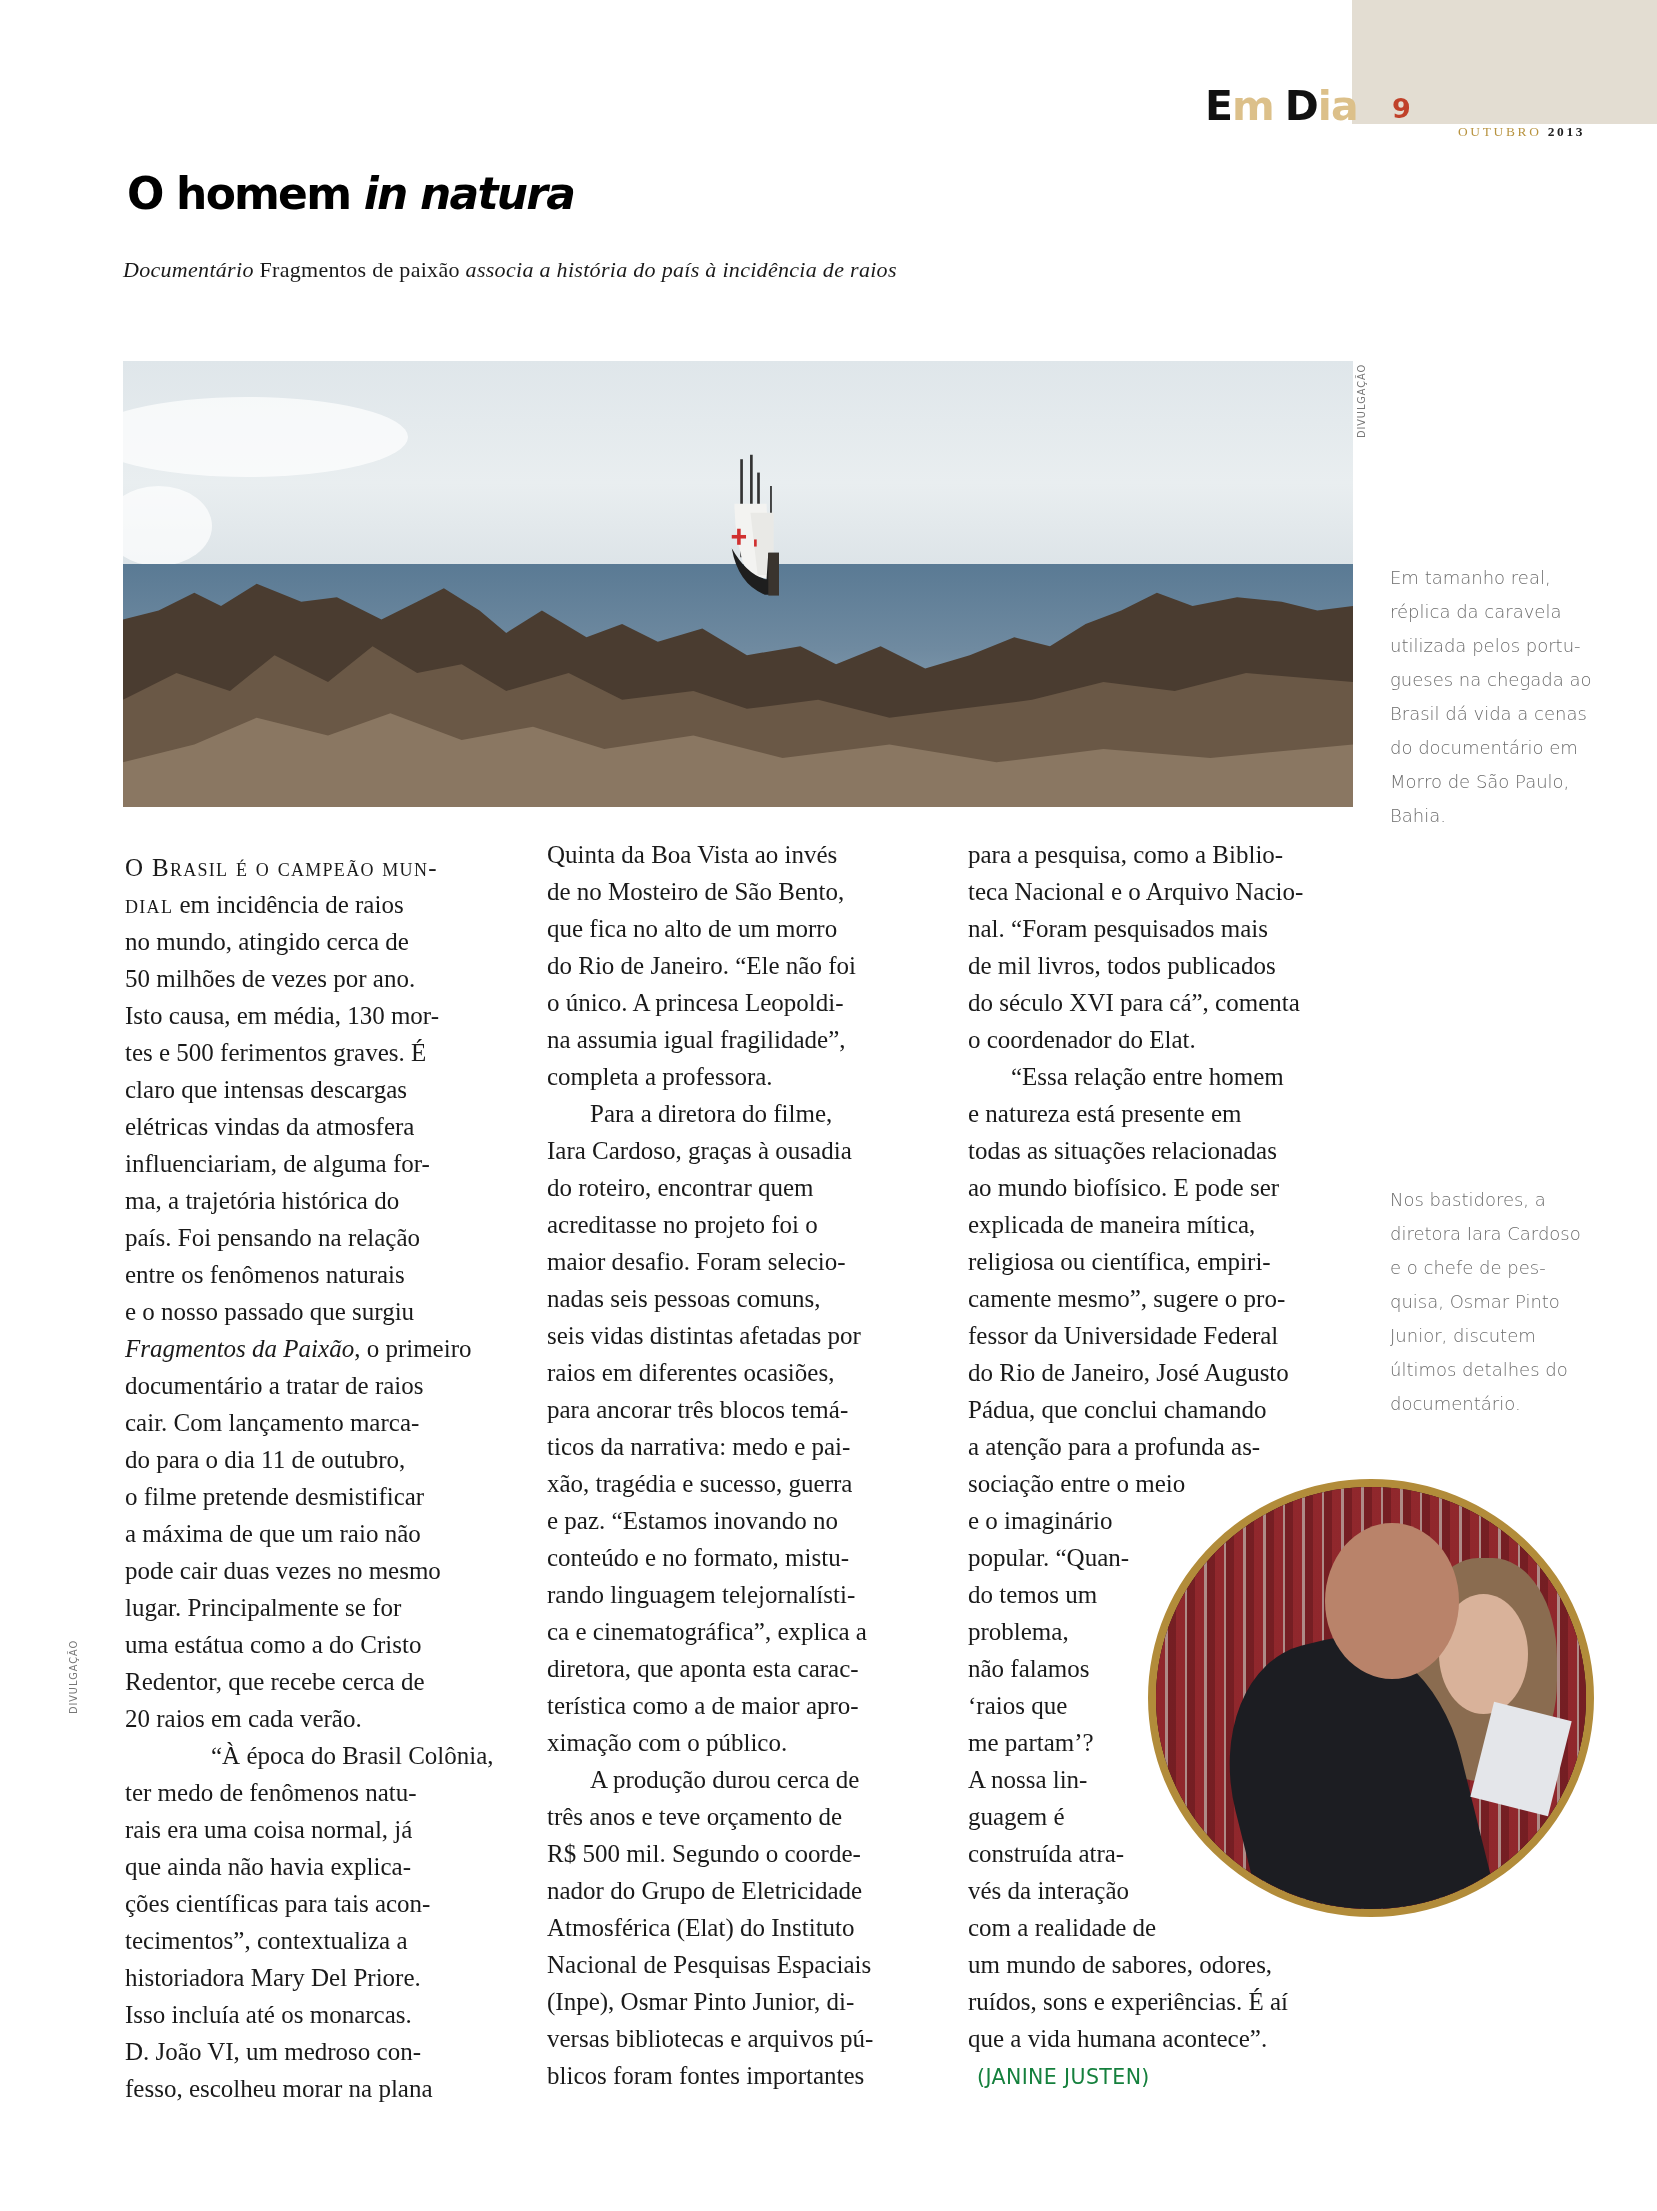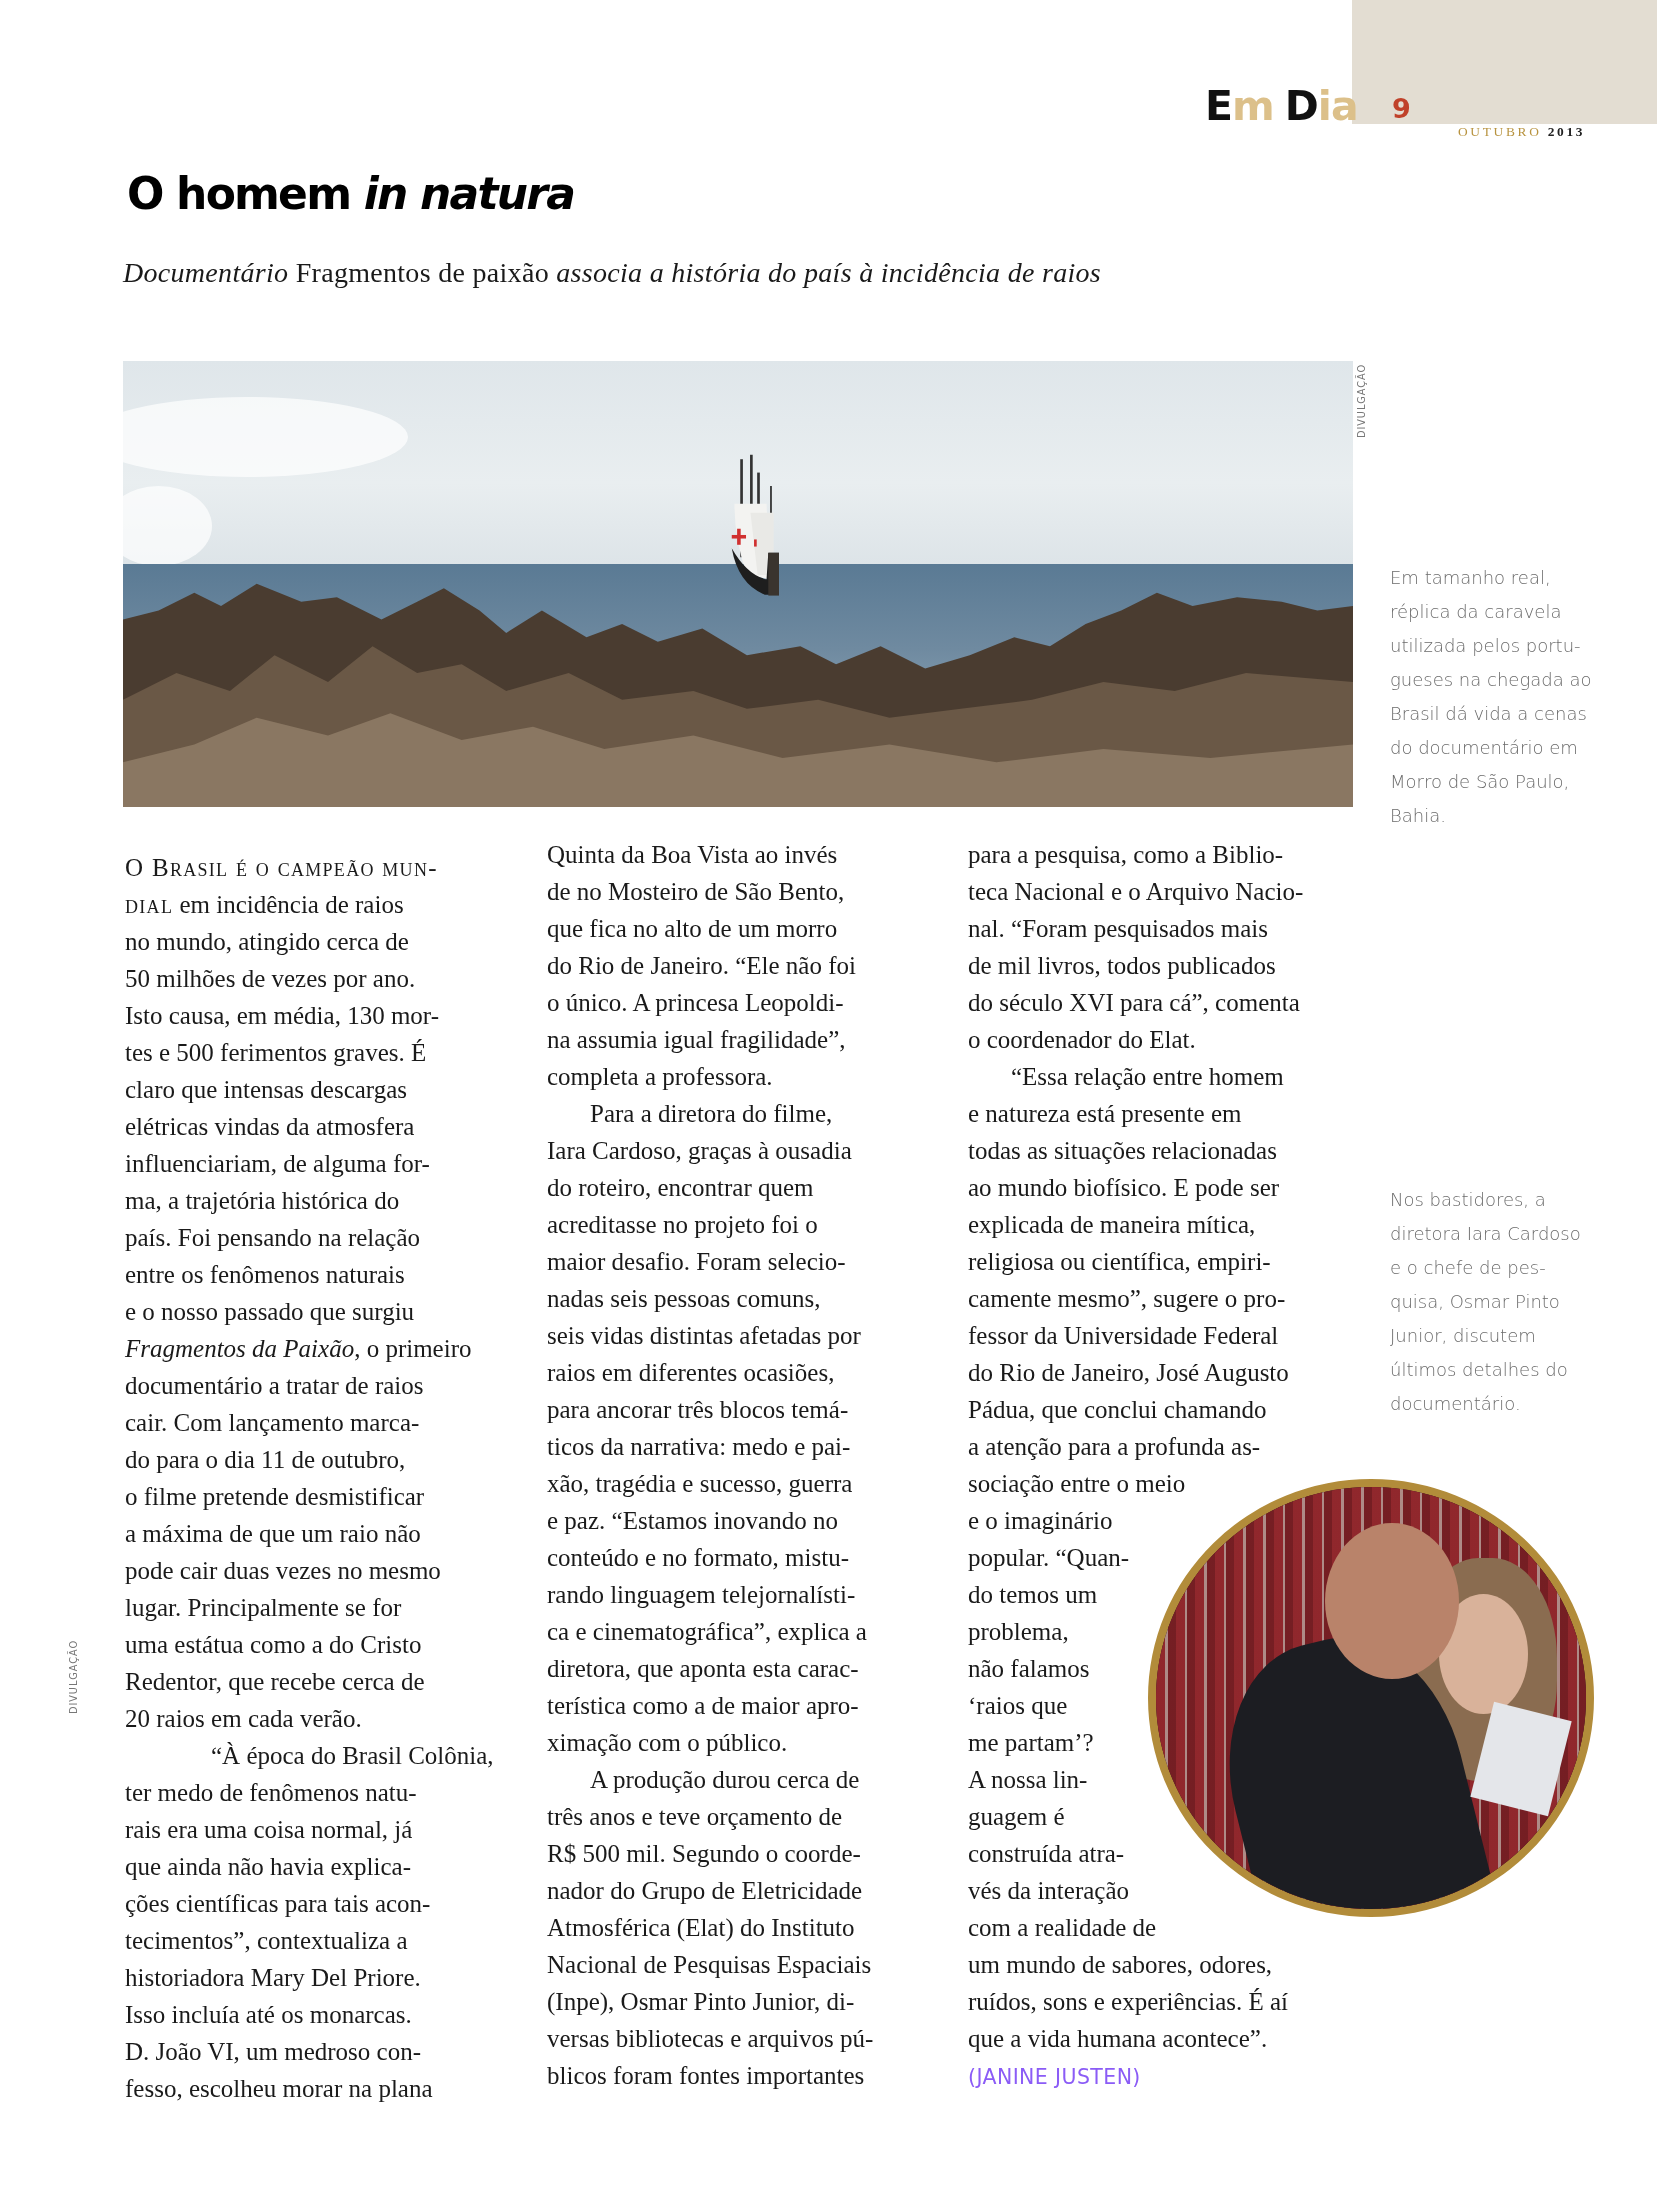--- a/index.html
+++ b/index.html
@@ -13,21 +13,21 @@
   .mast-logo .k { color: #111; }
   .mast-logo .g { color: #dcc08a; }
   .mast-logo .sp { display:inline-block; width: 10.7px; }
   .page-num { position: absolute; left: 1392px; top: 93px; font-family: "DejaVu Sans", sans-serif; font-weight: bold; font-size: 27px; color: #c0412a; }
   .issue-date { position: absolute; left: 1458px; top: 124px; font-family: "Liberation Serif", serif; font-size: 13.4px; letter-spacing: 2.7px; }
   .issue-date .m { color: #b8933f; }
   .issue-date .y { color: #222; font-weight: bold; }
 
   .headline { position: absolute; left: 127px; top: 168px; font-family: "DejaVu Sans", sans-serif; font-weight: bold; font-size: 44px; color: #000000; letter-spacing: -1.8px; white-space: nowrap; text-align: center; }
   .headline i { font-style: italic; }
-  .subhead { position: absolute; left: 123px; top: 257px; font-family: "Liberation Serif", serif; font-size: 28px; color: #1a1a1a; white-space: nowrap; letter-spacing: 0.3px; }
+  .subhead { position: absolute; left: 123px; top: 257px; font-family: "Liberation Serif", serif; font-size: 22px; color: #1a1a1a; white-space: nowrap; letter-spacing: 0.3px; }
   .subhead i { font-style: italic; }
 
   .hero { position: absolute; left: 123px; top: 361px; width: 1230px; height: 446px; overflow: hidden; }
   .hero .sky { position: absolute; left: 0; top: 0; width: 100%; height: 203px; background: linear-gradient(180deg, #dfe6ea 0%, #e9eef0 60%, #dde4e8 100%); }
   .hero .cloud { position: absolute; border-radius: 50%; background: rgba(255,255,255,0.7); }
   .hero .sea { position: absolute; left: 0; top: 203px; width: 100%; height: 242px; background: linear-gradient(180deg, #5a7a94 0%, #6f8aa0 35%, #8ea5b7 70%, #7d95a8 100%); }
   .hero .rocks { position: absolute; left: 0; bottom: 0; width: 100%; height: 250px; }
   .photo-credit-1 { position: absolute; left: 1356px; top: 364px; writing-mode: vertical-rl; transform: rotate(180deg); font-family: "DejaVu Sans", sans-serif; font-size: 9.8px; color: #777; letter-spacing: 0.9px; }
   .photo-credit-2 { position: absolute; left: 68px; top: 1640px; writing-mode: vertical-rl; transform: rotate(180deg); font-family: "DejaVu Sans", sans-serif; font-size: 9.8px; color: #777; letter-spacing: 0.9px; }
 
@@ -35,21 +35,21 @@
   .caption-1 { top: 561px; }
   .caption-2 { top: 1183px; }
 
   .col { position: absolute; top: 836px; font-family: "Liberation Serif", serif; font-size: 25px; line-height: 37px; color: #1a1a1a; }
   .col .ind { text-indent: 43px; }
   .col-1 { left: 125px; width: 374px; margin-top: 13px; }
   .col-2 { left: 547px; width: 374px; }
   .col-3 { left: 968px; width: 374px; }
   .line { display: block; white-space: nowrap; }
   .sc { font-variant: small-caps; letter-spacing: 1.3px; }
-  .byline { font-family: "DejaVu Sans", sans-serif; font-size: 20.5px; color: #8b5cf6; letter-spacing: 0.4px; margin-left: 0; }
+  .byline { font-family: "DejaVu Sans", sans-serif; font-size: 20.5px; color: #15803d; letter-spacing: 0.4px; margin-left: 9px; }
 
   .circle-photo { position: absolute; left: 1148px; top: 1479px; width: 446px; height: 438px; border-radius: 50%; border: 8px solid #b28c3a; box-sizing: border-box; overflow: hidden; background: #3b2a26; }
   .circle-photo .shelves { position: absolute; left: 0; top: 0; width: 100%; height: 100%;
     background:
       repeating-linear-gradient(90deg, rgba(150,40,45,0.9) 0 9px, rgba(230,210,200,0.6) 9px 11.6px, rgba(120,30,35,0.9) 11.6px 19.6px),
       #5a2025; }
   .circle-photo .man { position: absolute; left: 80px; top: 151px; width: 232px; height: 321px; border-radius: 45% 45% 10% 10%; background: #1c1d22; transform: rotate(-14deg); }
   .circle-photo .man-head { position: absolute; left: 169px; top: 36px; width: 134px; height: 156px; border-radius: 50%; background: #b9836a; }
   .circle-photo .woman-hair { position: absolute; left: 258px; top: 71px; width: 143px; height: 223px; border-radius: 45%; background: #8a6c50; }
   .circle-photo .woman-face { position: absolute; left: 283px; top: 107px; width: 89px; height: 120px; border-radius: 50%; background: #d9b29a; }

